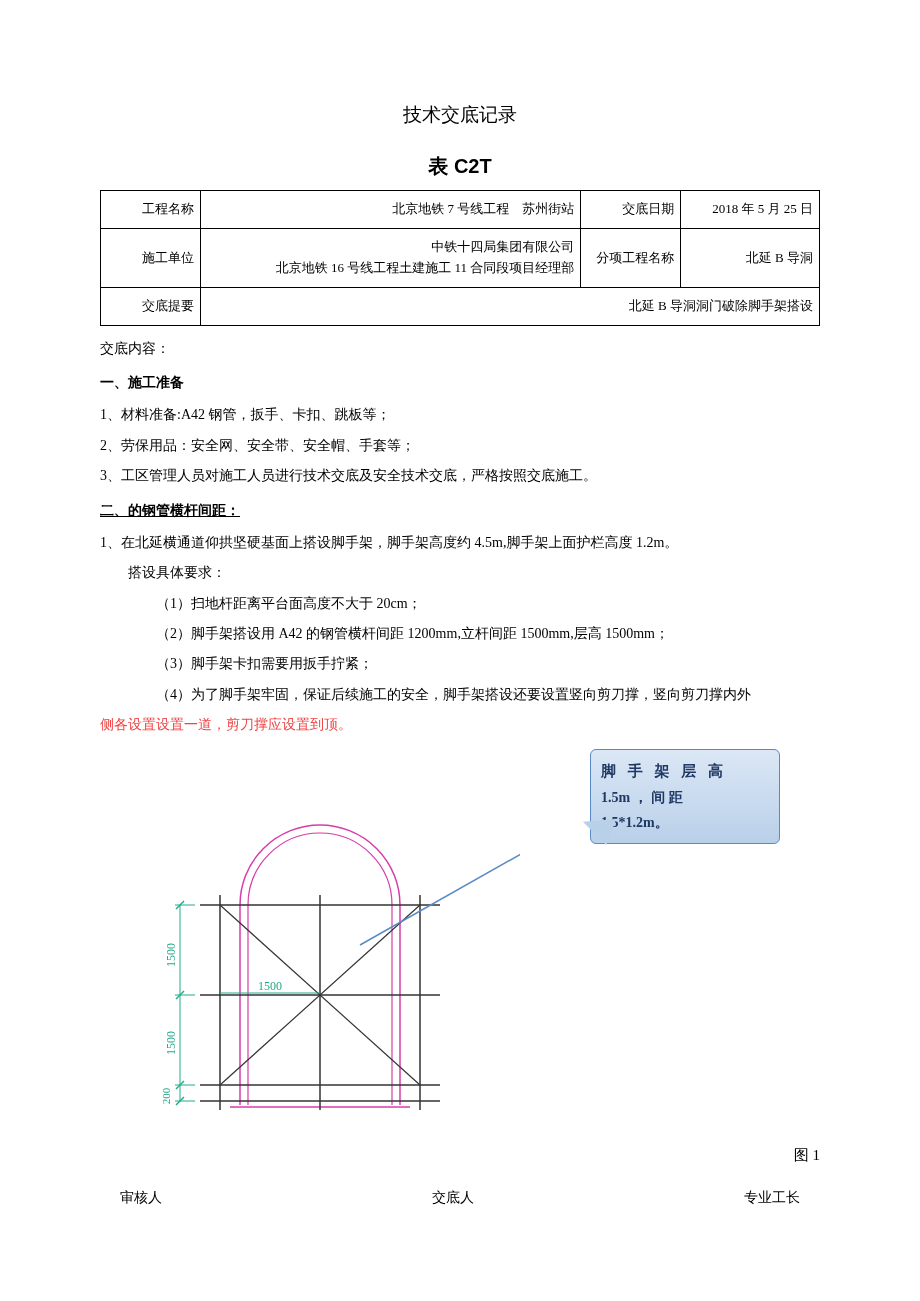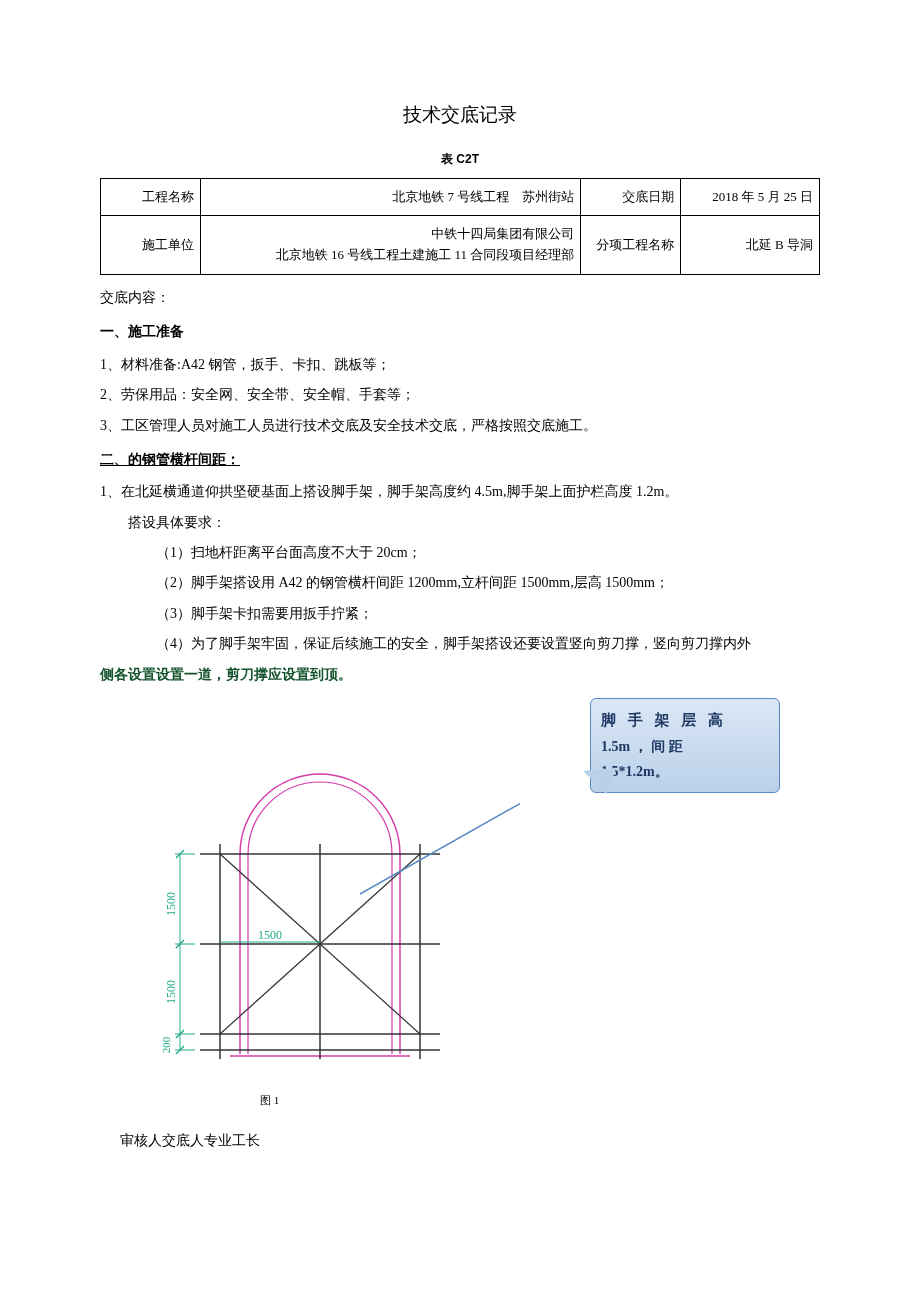--- a/index.html
+++ b/index.html
@@ -6,51 +6,51 @@
     body {
       font-family: "SimSun", "宋体", serif;
       background: #fff;
       color: #000;
       width: 920px;
       padding: 100px 100px 40px 100px;
       font-size: 14px;
       line-height: 1.6;
     }
     .title { font-size: 19px; text-align: center; margin-bottom: 20px; }
-    .subtitle { font-size: 12px; font-weight: bold; text-align: center; margin-bottom: 8px; font-family: "SimHei", sans-serif; }
+    .subtitle { font-size: 20px; font-weight: bold; text-align: center; margin-bottom: 8px; font-family: "SimHei", sans-serif; }
     table { border-collapse: collapse; width: 100%; margin-bottom: 12px; }
     th, td { border: 1px solid #000; padding: 8px 6px; text-align: right; vertical-align: middle; font-size: 13px; }
     .label-cell { width: 100px; }
     .content-label { margin-top: 6px; margin-bottom: 12px; }
     .section-head { font-weight: bold; margin: 12px 0 10px 0; }
     .section-head.u { text-decoration: underline; }
     .para { margin: 8px 0; }
     .indent1 { margin-left: 2em; }
     .indent2 { margin-left: 4em; }
-    .bold-gray { font-weight: bold; color: #14532d; }
+    .bold-gray { font-weight: normal; color: #ef4444; }
     .diagram-wrap { position: relative; width: 720px; height: 380px; margin: 8px 0 8px 0; }
     .callout {
       position: absolute; top: 4px; right: 40px; width: 190px;
       background: linear-gradient(#dbe7f5, #b9d0e9);
       border: 1px solid #5a8ac6; border-radius: 6px;
       padding: 8px 10px; color: #1f3864; font-weight: bold;
       font-size: 15px; line-height: 1.8; letter-spacing: 4px;
     }
     .callout .line2, .callout .line3 { letter-spacing: 0; font-size: 14px; }
     .callout-tail {
       position: absolute; top: 68px; right: 208px;
       width: 0; height: 0;
       border-top: 14px solid transparent;
       border-bottom: 14px solid transparent;
       border-right: 30px solid #b9d0e9;
       transform: rotate(20deg);
     }
     .svgbox { position: absolute; left: 20px; top: 40px; }
-    .fig-label { text-align: left; font-size: 11px; margin-top: 18px; margin-left: 160px; }
-    .footer { display: flex; justify-content: flex-start; margin-top: 20px; padding: 0 20px; }
+    .fig-label { text-align: right; font-size: 15px; margin-top: 18px; margin-left: 160px; }
+    .footer { display: flex; justify-content: space-between; margin-top: 20px; padding: 0 20px; }
     .footer span { font-size: 14px; }
   </style>
 </head>
 <body>
 
 <div class="title">技术交底记录</div>
 <div class="subtitle">表 C2T</div>
 
 <table>
   <tbody>
@@ -61,20 +61,24 @@
     <td>2018 年 5 月 25 日</td>
   </tr>
   <tr>
     <td class="label-cell">施工单位</td>
     <td>
       <div>中铁十四局集团有限公司</div>
       <div>北京地铁 16 号线工程土建施工 11 合同段项目经理部</div>
     </td>
     <td class="label-cell">分项工程名称</td>
     <td>北延 B 导洞</td>
+  </tr>
+  <tr>
+    <td class="label-cell">交底提要</td>
+    <td colspan="3">北延 B 导洞洞门破除脚手架搭设</td>
   </tr>
 </tbody>
   </table>
 
 <div class="content-label">交底内容：</div>
 
 <div class="section-head">一、施工准备</div>
 <div class="para">1、材料准备:A42 钢管，扳手、卡扣、跳板等；</div>
 <div class="para">2、劳保用品：安全网、安全带、安全帽、手套等；</div>
 <div class="para">3、工区管理人员对施工人员进行技术交底及安全技术交底，严格按照交底施工。</div>

